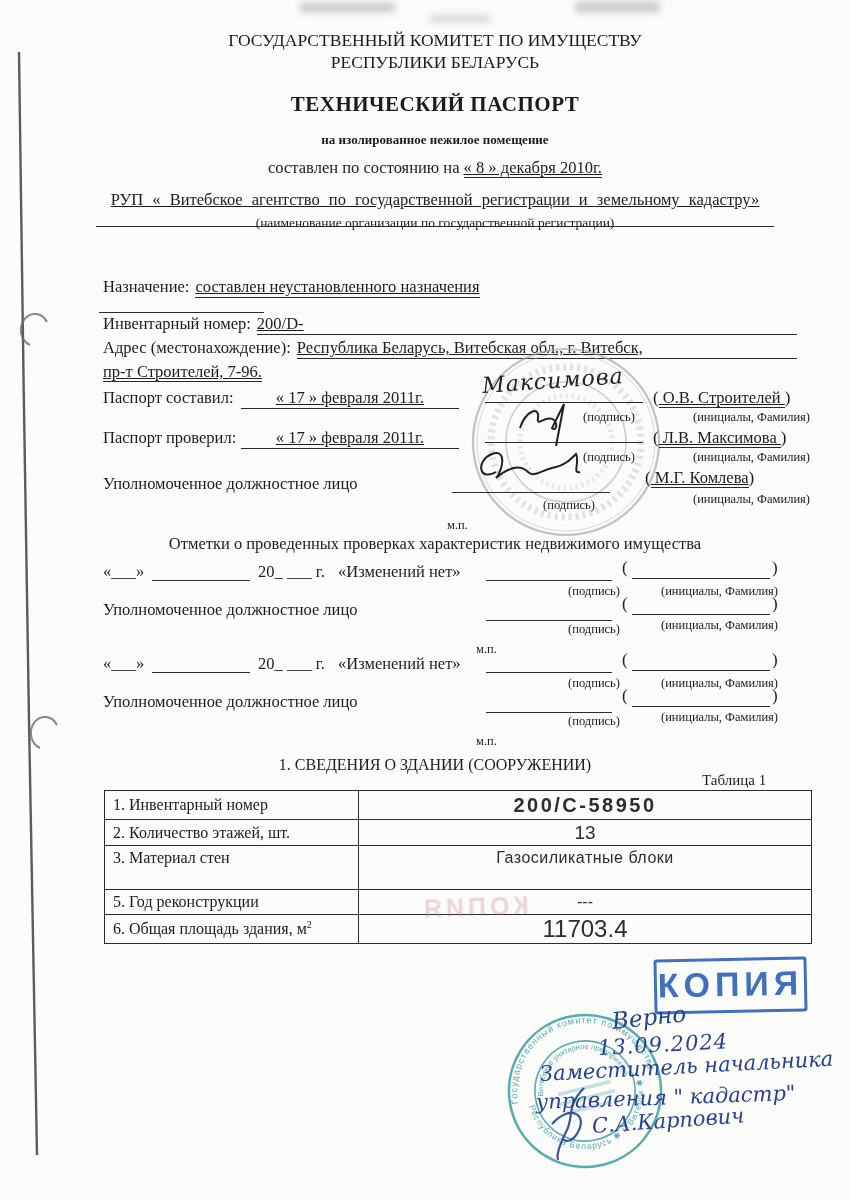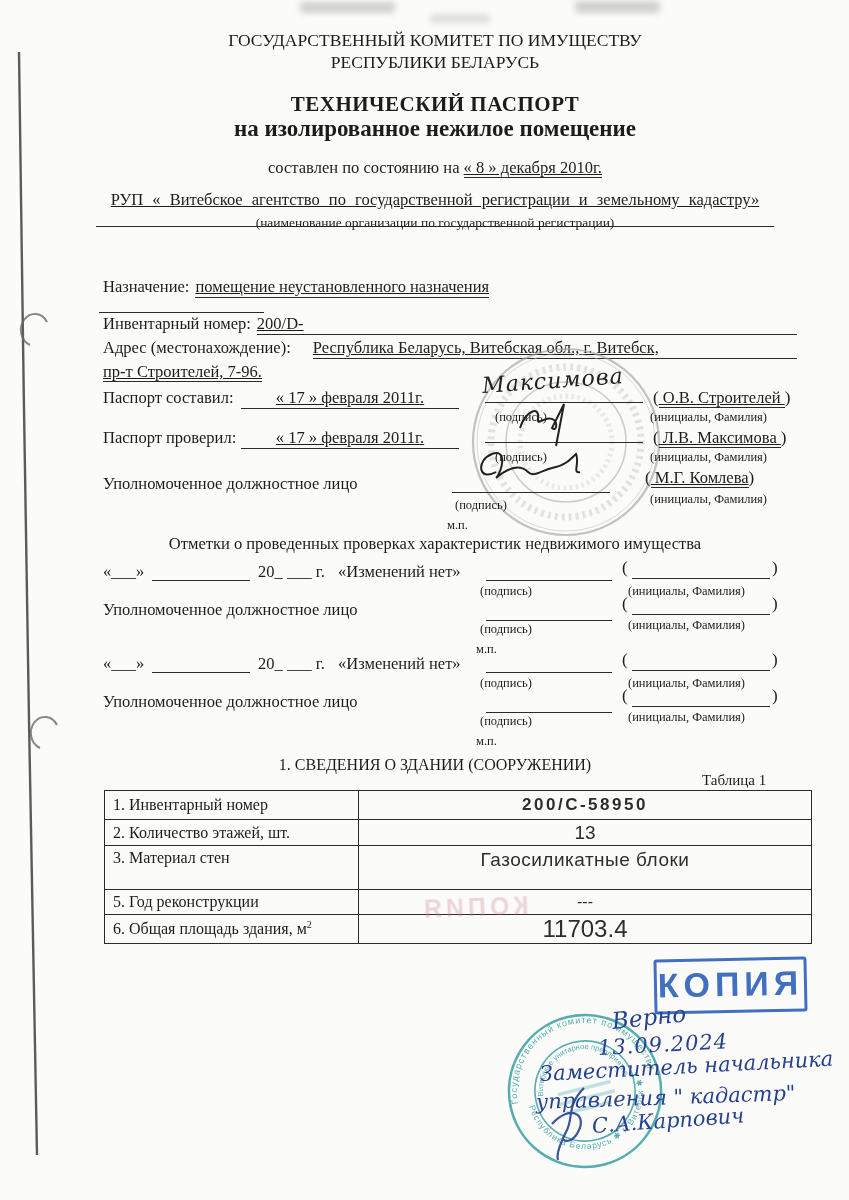--- a/index.html
+++ b/index.html
@@ -13,30 +13,30 @@
   .b{font-weight:bold;}
   .small{font-size:12.5px;}
   .u{border-bottom:1.2px solid #2a2a28;text-decoration:underline;}
   .fillline{border-bottom:1.2px solid #2a2a28;display:inline-block;height:16px;}
   .flexrow{display:flex;align-items:baseline;}
   .grow{flex:1;}
   sup{font-size:10px;}
   
   .fieldrow{left:103px;width:690px;}
   
-  .note{font-size:12.5px;text-align:left;}
+  .note{font-size:12.5px;text-align:right;}
   .paren{font-size:17px;}
   
   table.t1{border-collapse:collapse;table-layout:fixed;}
   table.t1 td{border:1.6px solid #2b2a28;vertical-align:middle;padding:0 8px;}
   table.t1 td.lbl{font-size:16px;}
   td.val{text-align:center;font-family:"Liberation Sans", sans-serif;color:#2e2d2b;}
-  .v-inv{font-weight:bold;letter-spacing:2.5px;font-size:17px;}
+  .v-inv{font-weight:bold;letter-spacing:2.5px;font-size:20px;}
   .v-13{font-size:19px;}
-  .v-mat{font-size:19px;letter-spacing:0.5px;margin-left:27px;}
+  .v-mat{font-size:16px;letter-spacing:0.5px;margin-left:27px;}
   .v-year{font-size:20px;}
   .v-dash{font-size:16px;}
   .v-area{font-size:24px;}
   
   .hand{
     font-family:"DejaVu Serif", serif;font-style:italic;color:#26418f;
     transform-origin:left center;white-space:nowrap;
   }
   .sig-ink{font-family:"DejaVu Serif", serif;font-style:italic;color:#23221f;}
   
@@ -66,42 +66,42 @@
 
   <svg class="abs edge-svg" style="left:0;top:0" width="849" height="1200">
     <path d="M 19,52 C 21,250 26,520 29,720 C 32,900 34,1040 37,1155" stroke="#34332f" stroke-width="2.4" fill="none" opacity="0.8"></path>
     <path d="M 30,345 A 14,16 0 1 1 47,322" stroke="#6a6a66" stroke-width="2" fill="none" opacity="0.8"></path>
     <path d="M 40,748 A 14,16 0 1 1 57,725" stroke="#6a6a66" stroke-width="2" fill="none" opacity="0.8"></path>
   </svg>
 
   <div class="abs ctr" style="left:60px;top:30px;width:750px;font-size:17.5px">ГОСУДАРСТВЕННЫЙ КОМИТЕТ ПО ИМУЩЕСТВУ</div>
   <div class="abs ctr" style="left:60px;top:52px;width:750px;font-size:17.5px">РЕСПУБЛИКИ БЕЛАРУСЬ</div>
   <div class="abs ctr b" style="left:60px;top:92px;width:750px;font-size:21px;letter-spacing:.5px">ТЕХНИЧЕСКИЙ ПАСПОРТ</div>
-  <div class="abs ctr b" style="left:60px;top:116px;width:750px;font-size:23px">на изолированное нежилое помещение</div>
+  <div class="abs ctr b" style="left:60px;top:132px;width:750px;font-size:13px">на изолированное нежилое помещение</div>
 
   <div class="abs" style="left:60px;top:158px;width:750px;text-align:center">
     <span>составлен по состоянию на</span>
     <span class="u">« 8 »  декабря  2010г.</span>
   </div>
 
   <div class="abs u" style="left:96px;top:190px;width:678px;text-align:center;word-spacing:5px;padding-bottom:16px">РУП « Витебское  агентство  по  государственной  регистрации  и  земельному  кадастру»</div>
   <div class="abs ctr small" style="left:96px;top:215px;width:678px;font-size:13.5px">(наименование организации по государственной регистрации)</div>
 
   <div class="abs flexrow fieldrow" style="top:277px">
     <span>Назначение:</span>
-    <span class="u" style="margin-left:6px">помещение  неустановленного  назначения</span>
+    <span class="u" style="margin-left:6px">составлен  неустановленного  назначения</span>
   </div>
   <span class="abs fillline" style="left:99px;top:296px;width:165px"></span>
   <div class="abs flexrow fieldrow" style="top:314px;width:694px">
     <span>Инвентарный номер:</span>
     <span class="grow u" style="margin-left:6px">200/D-</span>
   </div>
   <div class="abs flexrow fieldrow" style="top:338px;width:694px">
     <span>Адрес (местонахождение):</span>
-    <span class="grow u" style="margin-left:22px">Республика  Беларусь,   Витебская  обл.,   г. Витебск,</span>
+    <span class="grow u" style="margin-left:6px">Республика  Беларусь,   Витебская  обл.,   г. Витебск,</span>
   </div>
   <div class="abs" style="left:103px;top:362px">
     <span class="u">пр-т Строителей,  7-96.</span>
   </div>
 
   <svg class="abs stamp-svg" style="left:450px;top:340px;filter:blur(0.4px)" width="230" height="212">
     <circle cx="116" cy="102" r="93" fill="none" stroke="#a3a39e" stroke-width="2.2" opacity="0.65"></circle>
     <circle cx="116" cy="102" r="89" fill="none" stroke="#b5b5b0" stroke-width="1" opacity="0.5"></circle>
     <circle cx="116" cy="102" r="60" fill="none" stroke="#a8a8a3" stroke-width="1.6" opacity="0.55"></circle>
     <circle cx="116" cy="102" r="75" fill="none" stroke="#a8a8a3" stroke-width="7" opacity="0.3" stroke-dasharray="3 4"></circle>

